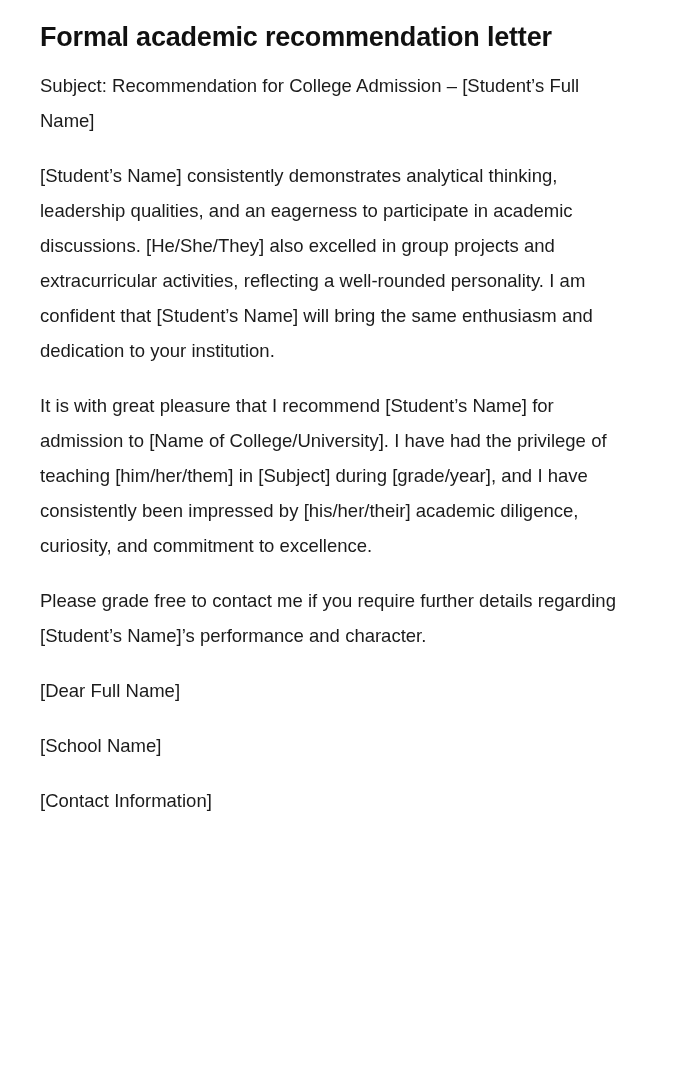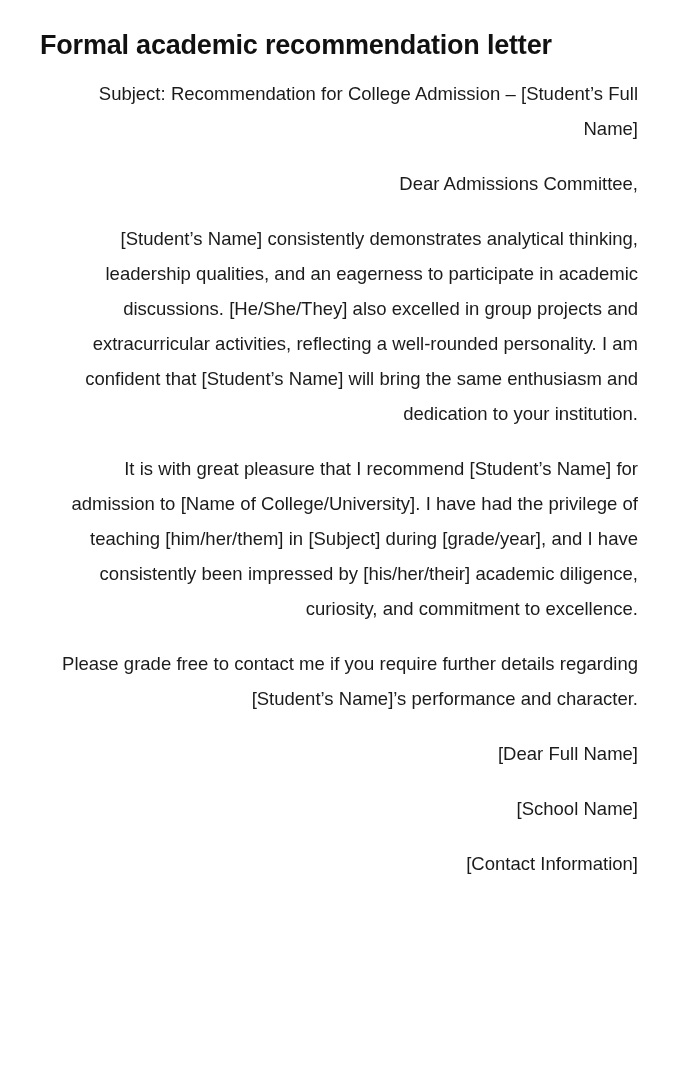--- a/index.html
+++ b/index.html
@@ -11,59 +11,57 @@
     width: 700px;
     height: 1068px;
     overflow: hidden;
     font-family: "Liberation Sans", "DejaVu Sans", sans-serif;
     -webkit-font-smoothing: antialiased;
   }
   .page {
     box-sizing: border-box;
     width: 700px;
     min-height: 1068px;
-    padding: 28px 62px 0 40px;
+    padding: 20px 62px 0 40px;
     background: #ffffff;
   }
   .doc-title {
     font-size: 27px;
     font-weight: 700;
     line-height: 34px;
     color: #111111;
     letter-spacing: -0.2px;
     margin: 0 0 14px 0;
     font-stretch: condensed;
   }
   .para {
     font-size: 18.5px;
     line-height: 35px;
     color: #1b1b1b;
     margin: 0 0 20px 0;
     font-weight: 400;
     max-width: 600px;
     word-spacing: 0.1px;
-    text-align: right;
   }
   .para:last-child {
     margin-bottom: 16px;
   }
   .para.short {
     white-space: nowrap;
   }
 </style>
 </head>
 <body>
 
 <div class="page">
 
   <h1 class="doc-title">Formal academic recommendation letter</h1>
 
   <p class="para">Subject: Recommendation for College Admission – [Student’s Full Name]</p>
 
-  <p class="para short">Dear Admissions Committee,</p>
 
   <p class="para">[Student’s Name] consistently demonstrates analytical thinking, leadership qualities, and an eagerness to participate in academic discussions. [He/She/They] also excelled in group projects and extracurricular activities, reflecting a well-rounded personality. I am confident that [Student’s Name] will bring the same enthusiasm and dedication to your institution.</p>
 
   <p class="para">It is with great pleasure that I recommend [Student’s Name] for admission to [Name of College/University]. I have had the privilege of teaching [him/her/them] in [Subject] during [grade/year], and I have consistently been impressed by [his/her/their] academic diligence, curiosity, and commitment to excellence.</p>
 
   <p class="para">Please grade free to contact me if you require further details regarding [Student’s Name]’s performance and character.</p>
 
 
   <p class="para short">[Dear Full Name]</p>
 

